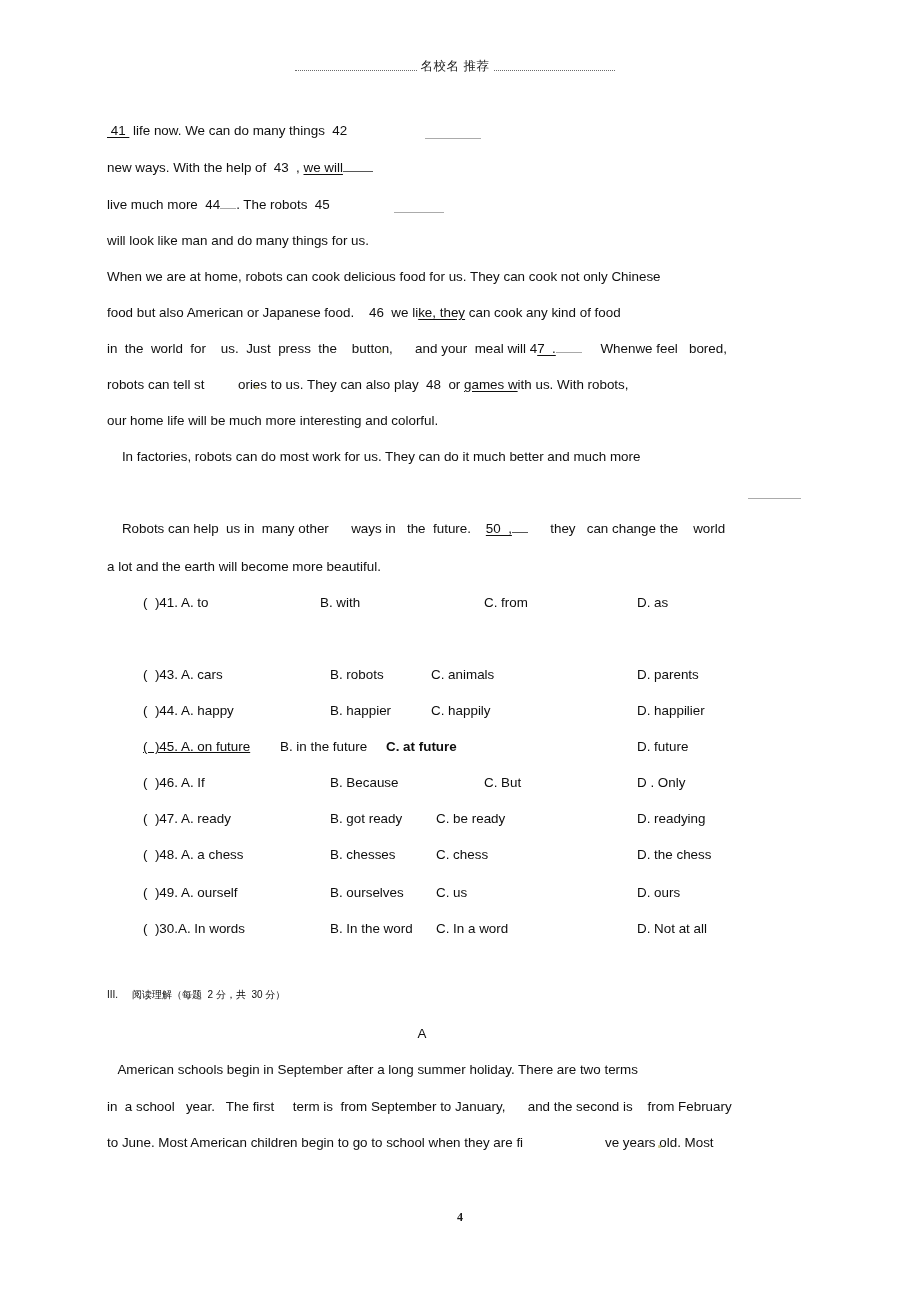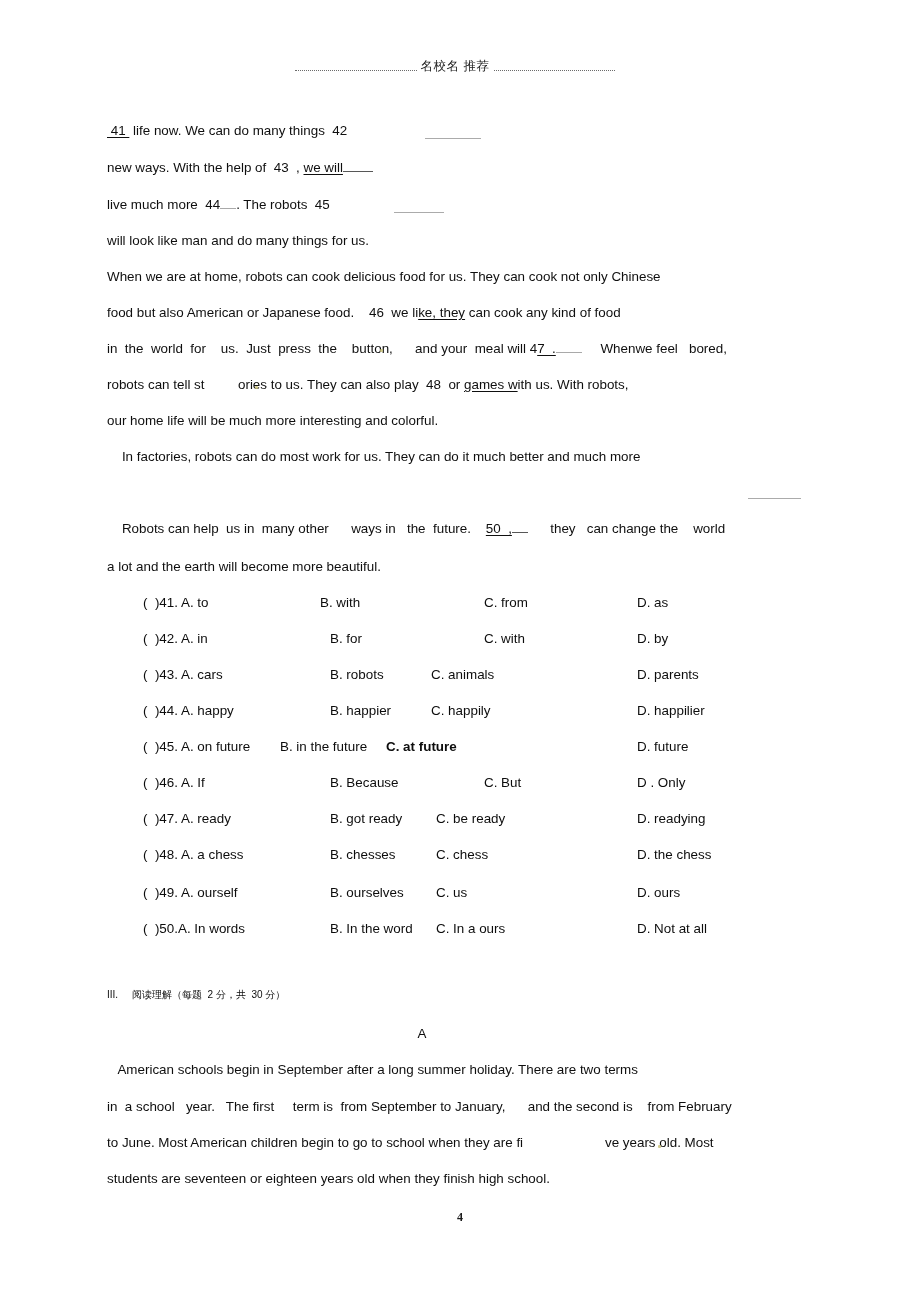--- a/index.html
+++ b/index.html
@@ -179,43 +179,37 @@
 
   <div class="line" style="top:559px;">a lot and the earth will become more beautiful.</div>
 
   <div class="choice-row" style="top:594px;">
     <span class="opt" style="left:0;">(  )41. A. to</span>
     <span class="opt" style="left:177px;">B. with</span>
     <span class="opt" style="left:341px;">C. from</span>
     <span class="opt" style="left:494px;">D. as</span>
   </div>
 
-  <div class="choice-row" style="top:630px;">
-    <span class="opt" style="left:0;">(  )42. A. in</span>
-    <span class="opt" style="left:187px;">B. for</span>
-    <span class="opt" style="left:341px;">C. with</span>
-    <span class="opt" style="left:494px;">D. by</span>
-  </div>
 
   <div class="choice-row" style="top:666px;">
     <span class="opt" style="left:0;">(  )43. A. cars</span>
     <span class="opt" style="left:187px;">B. robots</span>
     <span class="opt" style="left:288px;">C. animals</span>
     <span class="opt" style="left:494px;">D. parents</span>
   </div>
 
   <div class="choice-row" style="top:702px;">
     <span class="opt" style="left:0;">(  )44. A. happy</span>
     <span class="opt" style="left:187px;">B. happier</span>
     <span class="opt" style="left:288px;">C. happily</span>
     <span class="opt" style="left:494px;">D. happilier</span>
   </div>
 
   <div class="choice-row" style="top:738px;">
-    <span class="opt" style="left:0;">(  )45. A. on future</span>
+    <span class="opt" style="left:0;text-decoration:underline;">(  )45. A. on future</span>
     <span class="opt" style="left:137px;">B. in the future</span>
     <span class="opt" style="left:243px;font-weight:bold;">C. at future</span>
     <span class="opt" style="left:494px;">D. future</span>
   </div>
 
   <div class="choice-row" style="top:774px;">
     <span class="opt" style="left:0;">(  )46. A. If</span>
     <span class="opt" style="left:187px;">B. Because</span>
     <span class="opt" style="left:341px;">C. But</span>
     <span class="opt" style="left:494px;">D . Only</span>
@@ -236,30 +230,29 @@
   </div>
 
   <div class="choice-row" style="top:884px;">
     <span class="opt" style="left:0;">(  )49. A. ourself</span>
     <span class="opt" style="left:187px;">B. ourselves</span>
     <span class="opt" style="left:293px;">C. us</span>
     <span class="opt" style="left:494px;">D. ours</span>
   </div>
 
   <div class="choice-row" style="top:920px;">
-    <span class="opt" style="left:0;">(  )50.A. In words</span>
+    <span class="opt" style="left:0;">(  )30.A. In words</span>
     <span class="opt" style="left:187px;">B. In the word</span>
-    <span class="opt" style="left:293px;">C. In a ours</span>
+    <span class="opt" style="left:293px;">C. In a word</span>
     <span class="opt" style="left:494px;">D. Not at all</span>
   </div>
 
   <div class="sec-head cn" style="top:988px;">III.     阅读理解（每题  2 分，共  30 分）</div>
   <div class="center-label" style="top:1026px; margin-left:-38px;">A</div>
 
   <div class="line" style="top:1062px;">   American schools begin in September after a long summer holiday. There are two terms</div>
   <div class="line" style="top:1099px;">in  a school   year.   The first     term is  from September to January,      and the second is    from February</div>
   <div class="line" style="top:1135px;">to June. Most American children begin to go to school when they are fi                      ve years old. Most</div>
   <div class="speck" style="left:658px; top:1145px;"></div>
-  <div class="line" style="top:1171px;">students are seventeen or eighteen years old when they finish high school.</div>
 
   <div class="page-num">4</div>
 
 </div>
 
 </body></html>

